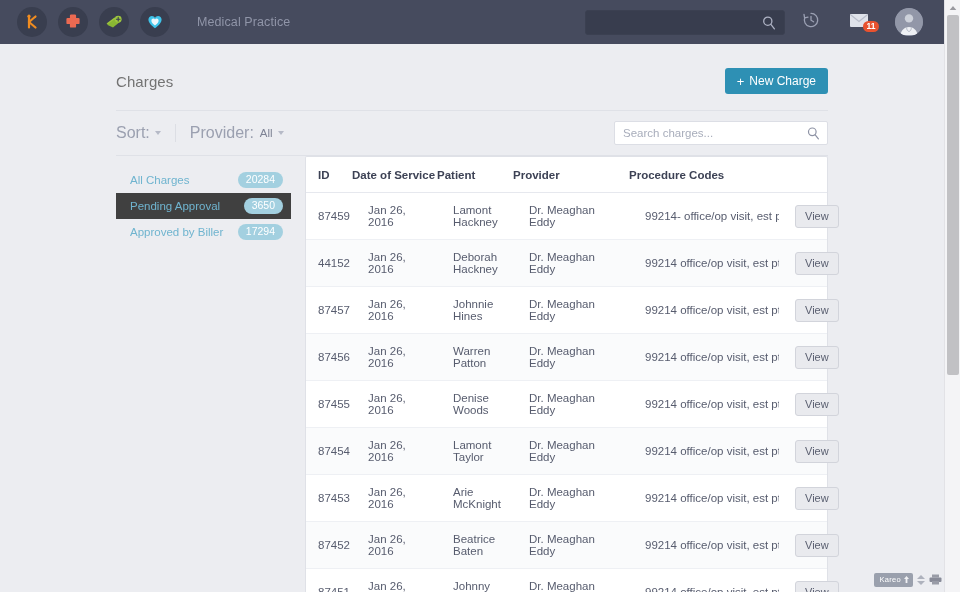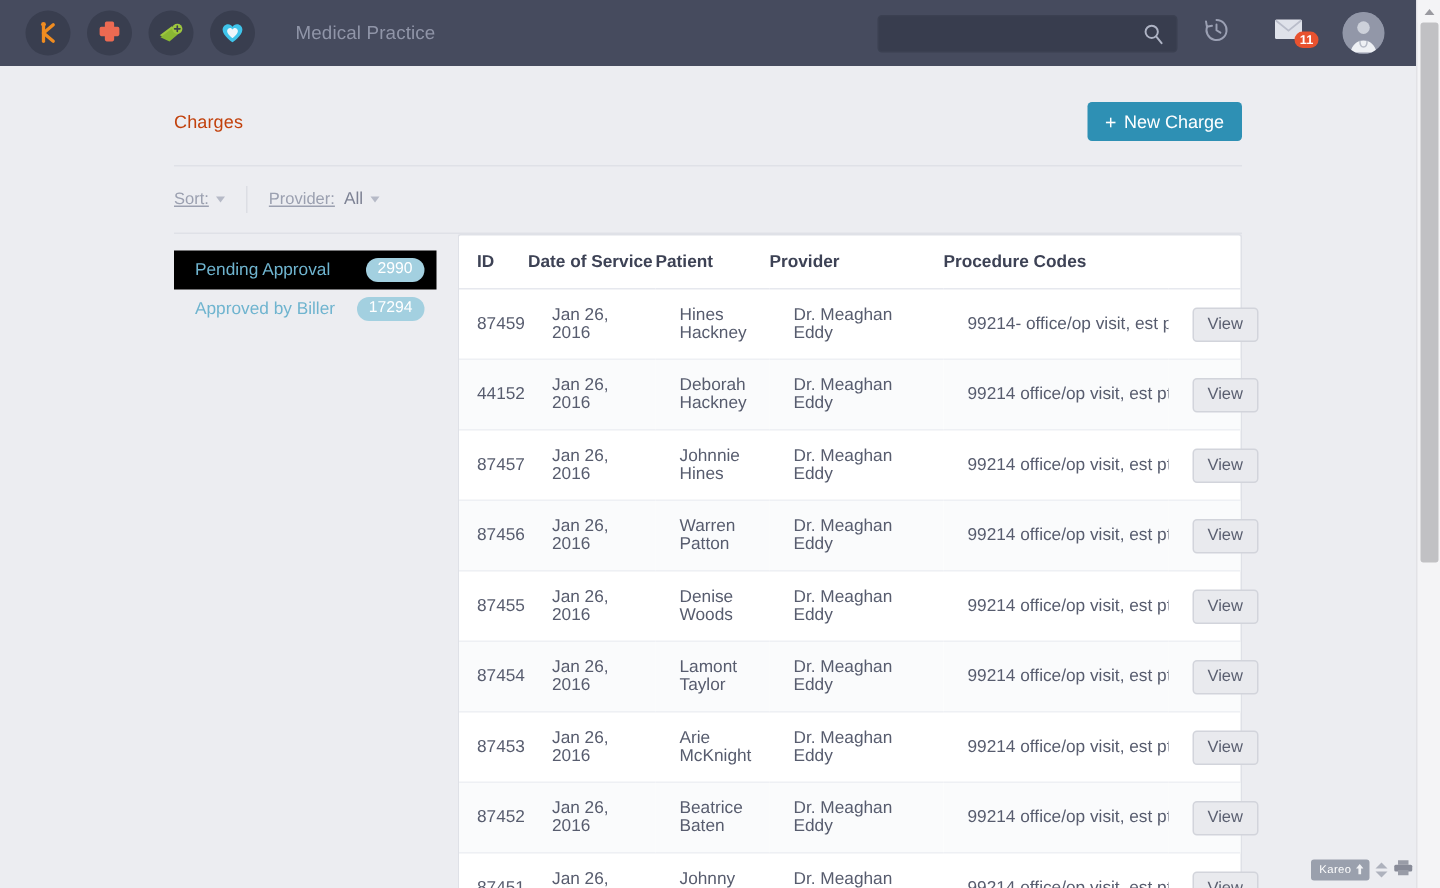--- a/index.html
+++ b/index.html
@@ -91,21 +91,21 @@
     width: 712px;
     margin: 0 auto;
     padding-top: 16px;
   }
 
   .page-head {
     display: flex; align-items: center;
     height: 42px;
   }
   .page-title {
-    font-size: 12px; color: #c2410c; font-weight: normal;
+    font-size: 15px; color: #737373; font-weight: normal;
     letter-spacing: .1px;
   }
   .new-charge-btn {
     margin-left: auto;
     background: #2e90b4;
     color: #fff;
     border: 0;
     border-radius: 3px;
     height: 26px;
     padding: 0 12px;
@@ -116,21 +116,21 @@
   }
   .plus { font-size: 13px; line-height: 1; }
 
   .divider { height: 1px; background: #dfe1e7; margin-top: 8px; }
 
   .filterbar {
     height: 44px;
     display: flex; align-items: center;
     position: relative;
   }
-  .filt-label { font-size: 11px; color: #9ba0b0; text-decoration: underline; }
+  .filt-label { font-size: 16px; color: #9ba0b0; }
   .caret {
     display: inline-block;
     margin-left: 5px;
     width: 0; height: 0;
     border-left: 3.5px solid transparent;
     border-right: 3.5px solid transparent;
     border-top: 4px solid #b6bac7;
     vertical-align: middle;
   }
   .filt-group { display: flex; align-items: center; cursor: pointer; }
@@ -158,21 +158,21 @@
   .body-split { display: flex; gap: 0; }
 
   
   .sidelist { width: 175px; padding-top: 11px; flex: 0 0 175px; }
   .side-item {
     height: 26px;
     display: flex; align-items: center;
     padding: 0 8px 0 14px;
     cursor: pointer;
   }
-  .side-item.active { background: #000000; }
+  .side-item.active { background: #404040; }
   .side-label { font-size: 11.5px; color: #6fb4cf; }
   .side-count {
     margin-left: auto;
     background: #a3d0e0;
     color: #fff;
     font-size: 10.5px;
     border-radius: 9px;
     padding: 2px 8px 3px;
     line-height: 1;
   }
@@ -378,30 +378,43 @@
         <span class="filt-label">Sort:</span>
         <span class="caret"></span>
       </div>
       <div class="vsep"></div>
       <div class="filt-group">
         <span class="filt-label">Provider:</span>
         <span class="filt-value">All</span>
         <span class="caret"></span>
       </div>
 
+      <div class="table-search">
+        <input type="text" placeholder="Search charges..." style="">
+        <span class="ts-icon">
+          <svg width="15" height="15" viewBox="0 0 15 15">
+            <circle cx="6.3" cy="5.8" r="3.8" fill="none" stroke="#8d92a4" stroke-width="1.2"></circle>
+            <path d="M9.2 8.8 L12.4 12.8" stroke="#8d92a4" stroke-width="1.2" stroke-linecap="round"></path>
+          </svg>
+        </span>
+      </div>
     </div>
 
     <div class="divider" style="margin-top:0"></div>
 
     <div class="body-split">
 
       <div class="sidelist">
+        <div class="side-item">
+          <span class="side-label">All Charges</span>
+          <span class="side-count">20284</span>
+        </div>
         <div class="side-item active">
           <span class="side-label">Pending Approval</span>
-          <span class="side-count">2990</span>
+          <span class="side-count">3650</span>
         </div>
         <div class="side-item">
           <span class="side-label">Approved by Biller</span>
           <span class="side-count">17294</span>
         </div>
       </div>
 
       <div class="card">
         <table>
           <thead>
@@ -411,21 +424,21 @@
               <th class="c-pat">Patient</th>
               <th class="c-prv">Provider</th>
               <th class="c-prc">Procedure Codes</th>
               <th class="c-act"></th>
             </tr>
           </thead>
           <tbody id="tbody">
               <tr>
                 <td class="c-id">87459</td>
                 <td class="c-dos">Jan 26, 2016</td>
-                <td class="c-pat">Hines Hackney</td>
+                <td class="c-pat">Lamont Hackney</td>
                 <td class="c-prv">Dr. Meaghan Eddy</td>
                 <td class="c-prc proc">99214- office/op visit, est pt, 2...</td>
                 <td class="c-act"><button class="view-btn">View</button></td>
               </tr>
               <tr>
                 <td class="c-id">44152</td>
                 <td class="c-dos">Jan 26, 2016</td>
                 <td class="c-pat">Deborah Hackney</td>
                 <td class="c-prv">Dr. Meaghan Eddy</td>
                 <td class="c-prc proc">99214 office/op visit, est pt, 2 ...</td>

